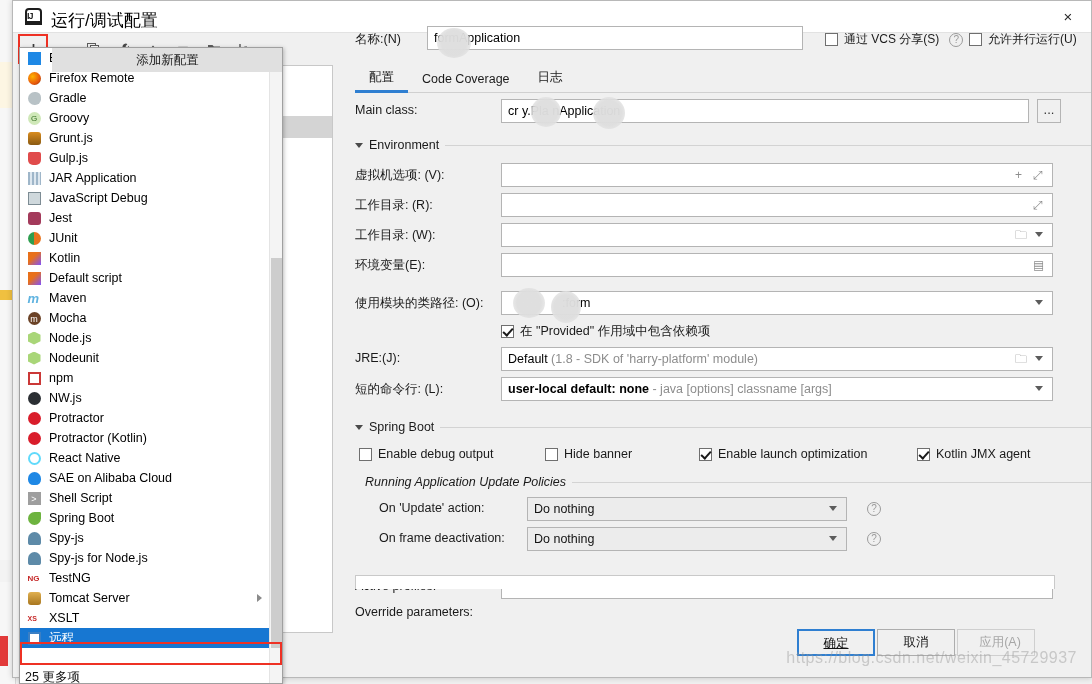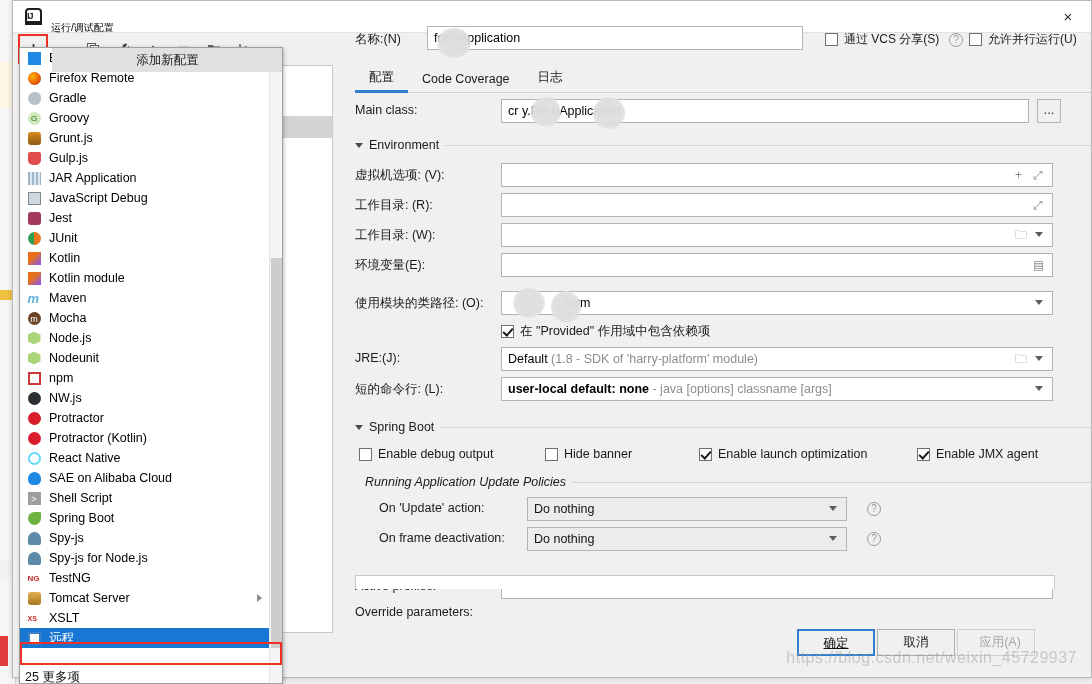--- a/index.html
+++ b/index.html
@@ -43,21 +43,21 @@
     position: absolute; left: 12px; top: 7px; width: 17px; height: 17px;
     background: #ffffff; border: 2px solid #1d1d1d; border-radius: 4px;
     font-size: 9px; font-weight: bold; color: #1d1d1d;
     text-align: left; line-height: 13px; letter-spacing: -1px;
   }
   .ij-logo::after {
     content: ""; position: absolute; left: -2px; bottom: -2px;
     width: 17px; height: 4px; background: #1d1d1d;
   }
   .title-text {
-    position: absolute; left: 38px; top: 20px; font-size: 10px; color: #000;
+    position: absolute; left: 38px; top: 8px; font-size: 17px; color: #000;
   }
   .close-btn {
     position: absolute; right: 0; top: 0; width: 46px; height: 31px;
     display: flex; align-items: center; justify-content: center;
     font-size: 15px; color: #2b2b2b; cursor: default;
   }
 
   
   .toolbar {
     position: absolute; left: 0; top: 32px; width: 320px; height: 32px;
@@ -394,21 +394,21 @@
           <div class="pitem">
             <span class="ico">
               <span class="chip-sq" style="background:linear-gradient(135deg,#e8701a 0 40%,#7f52ff 100%);"></span>
             </span>
             <span>Kotlin</span>
           </div>
           <div class="pitem">
             <span class="ico">
               <span class="chip-sq" style="background:linear-gradient(135deg,#e8701a 0 40%,#7f52ff 100%);"></span>
             </span>
-            <span>Kotlin module</span>
+            <span>Default script</span>
           </div>
           <div class="pitem">
             <span class="ico">
               <span class="chip-sq" style="color:#5fb3e0;font-style:italic;font-weight:bold;font-size:13px;">m</span>
             </span>
             <span>Maven</span>
           </div>
           <div class="pitem">
             <span class="ico">
               <span class="chip-sq" style="background:#6b4226;border-radius:50%;color:#fff;font-size:9px;text-align:center;line-height:14px;">m</span>
@@ -649,21 +649,21 @@
           <div class="sb-cbx" style="left:190px;top:2px;">
             <span class="checkbox"></span>
             <span>Hide banner</span>
           </div>
           <div class="sb-cbx" style="left:344px;top:2px;">
             <span class="checkbox checked"></span>
             <span>Enable launch optimization</span>
           </div>
           <div class="sb-cbx" style="left:562px;top:2px;">
             <span class="checkbox checked"></span>
-            <span>Enable JMX agent</span>
+            <span>Kotlin JMX agent</span>
           </div>
         </div>
 
         <div class="subsep" style="margin-top:8px;margin-bottom:8px;font-style:italic;">
           <span>Running Application Update Policies</span>
           <span class="line"></span>
         </div>
 
         <div class="frow">
           <span class="fl" style="left:24px;">On 'Update' action:</span>

